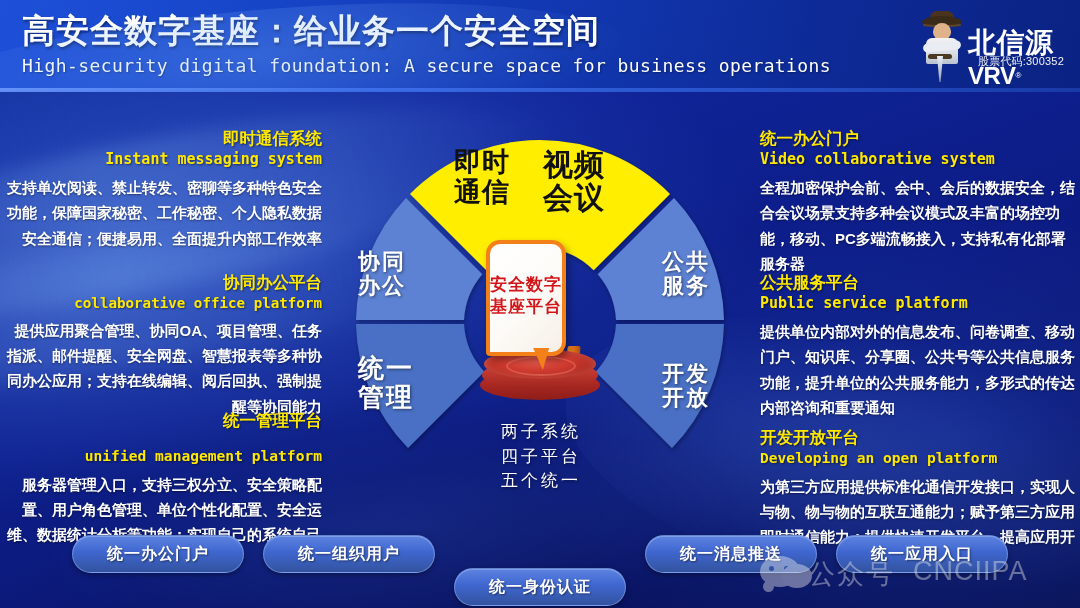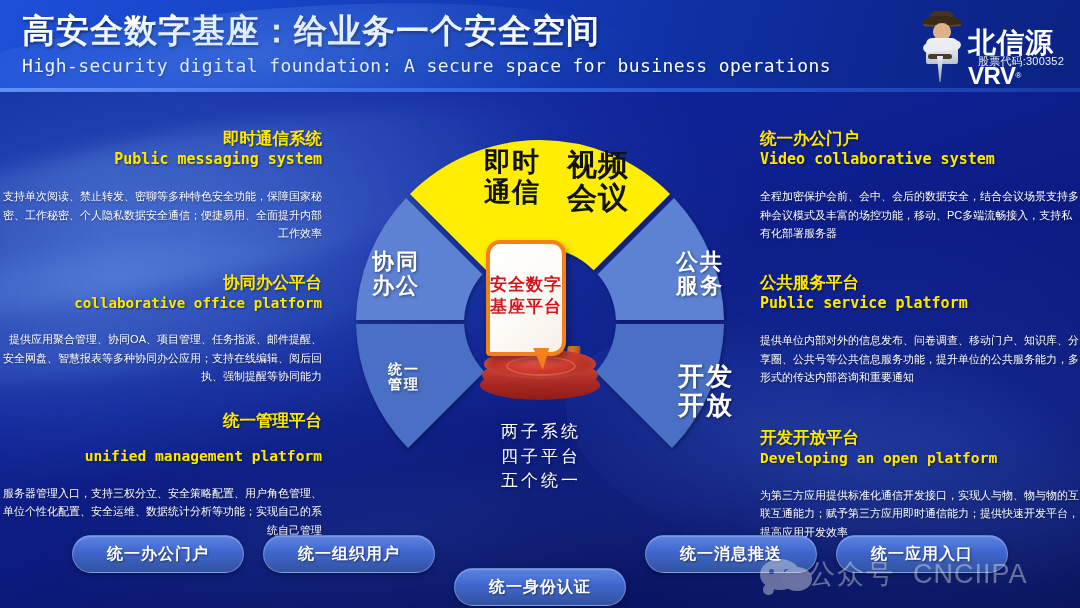--- a/index.html
+++ b/index.html
@@ -85,46 +85,46 @@
   .logo-reg{font-size:8px;color:#fff;vertical-align:super;}
   .logo-code{position:absolute;left:62px;top:46px;font-size:11px;color:#f2f2f2;letter-spacing:.2px;white-space:nowrap;}
 
   
   .block{position:absolute;width:320px;}
   .blk-cn{font-size:16.5px;font-weight:bold;color:#ffe800;line-height:1.25;
     text-shadow:1px 1px 2px rgba(0,0,0,.5);}
   .blk-en{font-family:"DejaVu Sans Mono","Liberation Mono",monospace;
     font-size:15px;font-weight:bold;color:#ffe800;line-height:1.3;margin-top:1px;
     text-shadow:1px 1px 2px rgba(0,0,0,.5);white-space:nowrap;}
-  .blk-body{font-size:11px;color:#ffffff;line-height:1.68;margin-top:18px;
-    text-shadow:0 1px 2px rgba(0,0,0,.45);}
+  .blk-body{font-size:15px;color:#ffffff;line-height:1.68;margin-top:6px;
+    text-shadow:0 1px 2px rgba(0,0,0,.45);font-weight:bold;}
   .right-al{text-align:right;}
   .left-al{text-align:left;}
 
   .b-im{left:2px;top:128px;}
   .b-co{left:2px;top:272px;}
   .b-um{left:2px;top:410px;}
   .b-vc{left:760px;top:128px;}
   .b-ps{left:760px;top:272px;}
   .b-dp{left:760px;top:427px;}
   .b-co .blk-en{font-size:14.2px;}
   .b-um .blk-en{font-size:14.6px;margin-top:16px;}
   .b-dp .blk-en{font-size:14.6px;}
 
   
   .donut{position:absolute;left:336px;top:120px;width:408px;height:400px;}
   .donut svg{position:absolute;left:0;top:0;}
   .seg-lbl{position:absolute;color:#fff;font-weight:bold;text-shadow:1px 1px 3px rgba(0,0,0,.5);
-    text-align:right;line-height:1.1;letter-spacing:2px;}
+    text-align:left;line-height:1.1;letter-spacing:2px;}
   .lbl-im{left:118px;top:28px;width:86px;font-size:27px;color:#111;text-shadow:none;letter-spacing:1px;}
   .lbl-vc{left:207px;top:28px;width:86px;font-size:30px;color:#111;text-shadow:none;letter-spacing:1px;}
   .lbl-co{left:22px;top:130px;width:62px;font-size:22px;}
-  .lbl-um{left:22px;top:242px;width:62px;font-size:14px;}
+  .lbl-um{left:22px;top:234px;width:62px;font-size:26px;}
   .lbl-ps{left:326px;top:130px;width:62px;font-size:22px;}
-  .lbl-dp{left:336px;top:242px;width:62px;font-size:26px;}
+  .lbl-dp{left:326px;top:242px;width:62px;font-size:22px;}
 
   
   .emblem{position:absolute;left:138px;top:118px;width:132px;height:170px;}
   .em-disc{position:absolute;left:4px;top:108px;width:124px;height:56px;}
   .disc{position:absolute;border-radius:50%;}
   .d3{left:2px;top:24px;width:120px;height:30px;background:linear-gradient(180deg,#c3312b 0%,#8e1d19 100%);}
   .d2{left:4px;top:14px;width:116px;height:30px;background:linear-gradient(180deg,#d8463a 0%,#9c231d 100%);}
   .d1{left:6px;top:3px;width:112px;height:30px;
     background:radial-gradient(ellipse at 46% 42%, #e2574a 0%, #cf3a2e 38%, #ad2a22 70%, #8e1d18 100%);
     box-shadow:inset 0 0 8px rgba(255,160,140,.35);}
@@ -159,21 +159,21 @@
     box-shadow:0 2px 5px rgba(0,0,0,.35), inset 0 1px 0 rgba(255,255,255,.22);
     color:#fff;font-size:16px;font-weight:bold;letter-spacing:1px;
     display:flex;align-items:center;justify-content:center;
     text-shadow:1px 1px 2px rgba(0,0,0,.45);
   }
   .p0{left:72px;width:172px;} .p1{left:263px;width:172px;}
   .p2{left:454px;width:172px;margin-top:33px;} .p3{left:645px;width:172px;}
   .p4{left:836px;width:172px;}
 
   
-  .wm{position:absolute;left:760px;top:556px;display:flex;align-items:center;gap:8px;
+  .wm{position:absolute;left:760px;top:556px;display:flex;gap:8px;
     opacity:.40;pointer-events:none;}
   .wm-bubble{position:relative;width:40px;height:31px;background:#f3f3f3;border-radius:50%;}
   .wm-bubble:before{content:"";position:absolute;left:3px;bottom:-5px;width:11px;height:11px;
     background:#f3f3f3;border-radius:50% 0 50% 50%;}
   .wm-bubble .dot{position:absolute;top:10px;width:5px;height:5px;background:#2a4bb0;border-radius:50%;}
   .wm-bubble .dot.a{left:9px;} .wm-bubble .dot.b{left:24px;}
   .wm-bubble2{position:absolute;left:22px;top:8px;width:30px;height:24px;background:#fafafa;border-radius:50%;}
   .wm-txt{font-size:27px;color:#f0f0f0;letter-spacing:2px;white-space:nowrap;
     text-shadow:0 1px 2px rgba(0,0,0,.2);}
   .wm-txt2{font-size:27px;color:#f0f0f0;letter-spacing:1px;white-space:nowrap;margin-left:10px;}
@@ -206,21 +206,21 @@
       <div class="logo-txt">
         <span class="logo-cn">北信源</span><span class="logo-vrv">VRV</span><span class="logo-reg">®</span>
       </div>
       <div class="logo-code">股票代码:300352</div>
     </div>
   </div>
   <div class="hdr-divider"></div>
 
   <div class="block b-im right-al">
     <div class="blk-cn">即时通信系统</div>
-    <div class="blk-en">Public messaging system</div>
+    <div class="blk-en">Instant messaging system</div>
     <div class="blk-body">支持单次阅读、禁止转发、密聊等多种特色安全功能，保障国家秘密、工作秘密、个人隐私数据安全通信；便捷易用、全面提升内部工作效率</div>
   </div>
   <div class="block b-co right-al">
     <div class="blk-cn">协同办公平台</div>
     <div class="blk-en">collaborative office platform</div>
     <div class="blk-body">提供应用聚合管理、协同OA、项目管理、任务指派、邮件提醒、安全网盘、智慧报表等多种协同办公应用；支持在线编辑、阅后回执、强制提醒等协同能力</div>
   </div>
   <div class="block b-um right-al">
     <div class="blk-cn">统一管理平台</div>
     <div class="blk-en">unified management platform</div>

